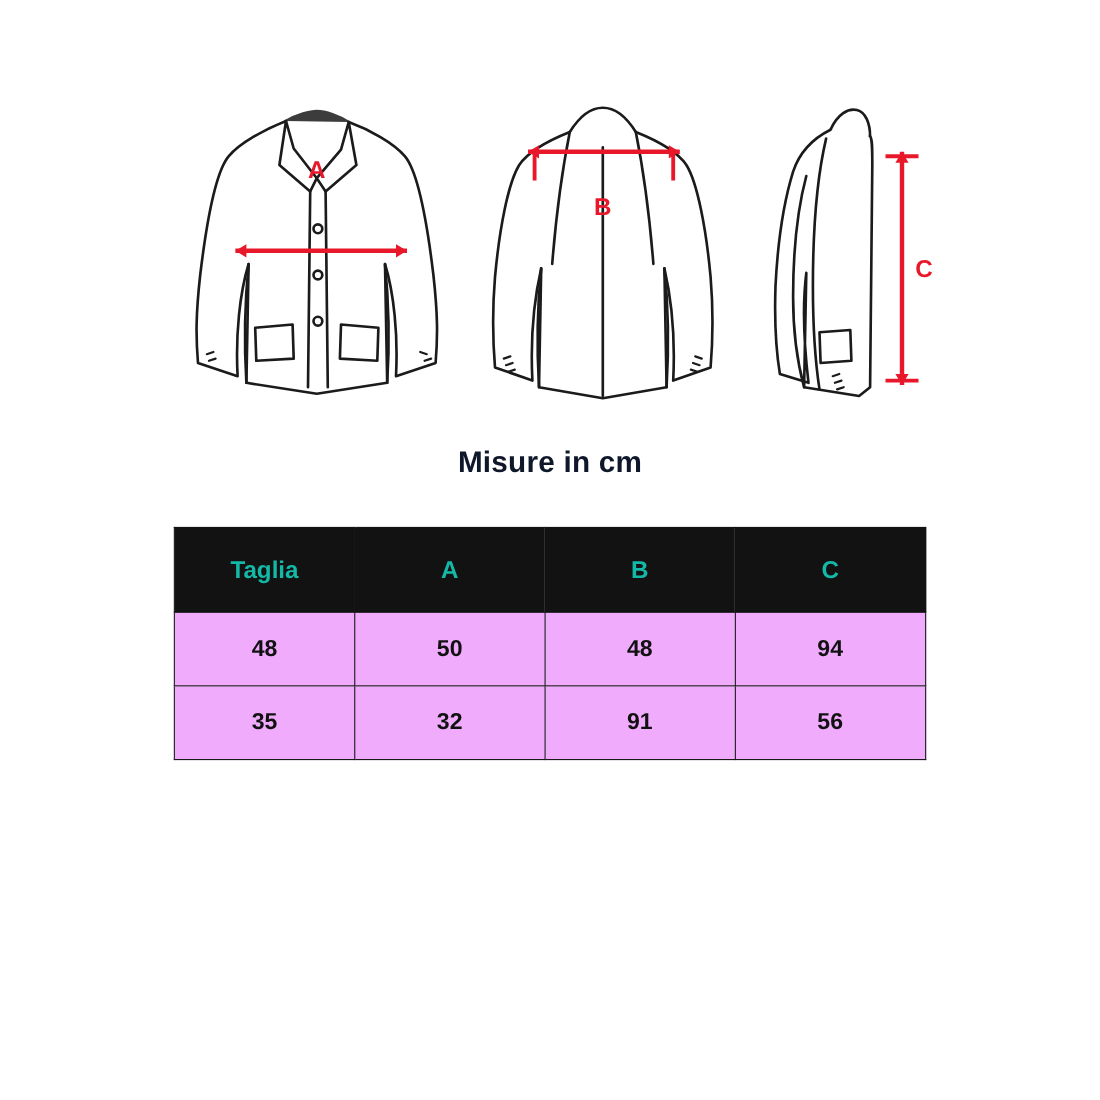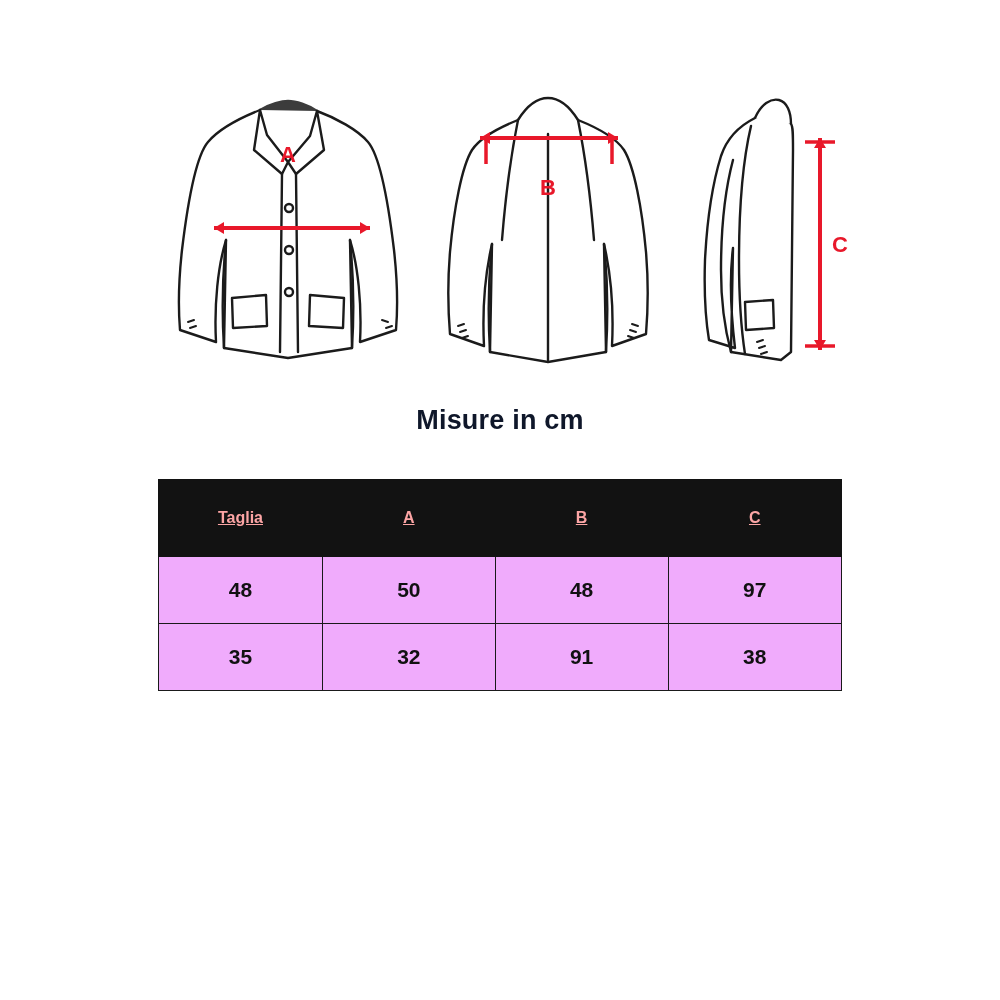--- a/index.html
+++ b/index.html
@@ -59,25 +59,24 @@
   }
   table.size-table th,
   table.size-table td {
     border: 1px solid #1a1a1a;
     text-align: center;
     font-size: 21px;
     font-weight: bold;
   }
   table.size-table thead th {
     background: #121212;
-    color: #fca5a5;
+    color: #14b8a6;
     height: 74px;
     border-color: #121212;
-    font-size: 16px;
-    text-decoration: underline;
+    font-size: 22px;
   }
   table.size-table tbody td {
     height: 64px;
     background: #f0abfc;
     color: #111111;
   }
   .col-0 { width: 24%; }
   .col-1 { width: 25.3%; }
   .col-2 { width: 25.3%; }
   .col-3 { width: 25.4%; }
@@ -201,25 +200,25 @@
           <th>A</th>
           <th>B</th>
           <th>C</th>
         </tr>
       </thead>
       <tbody>
         <tr>
           <td>48</td>
           <td>50</td>
           <td>48</td>
-          <td>97</td>
+          <td>94</td>
         </tr>
         <tr>
           <td>35</td>
           <td>32</td>
           <td>91</td>
-          <td>38</td>
+          <td>56</td>
         </tr>
       </tbody>
     </table>
   </div>
 
 </div>
 
 </body></html>

